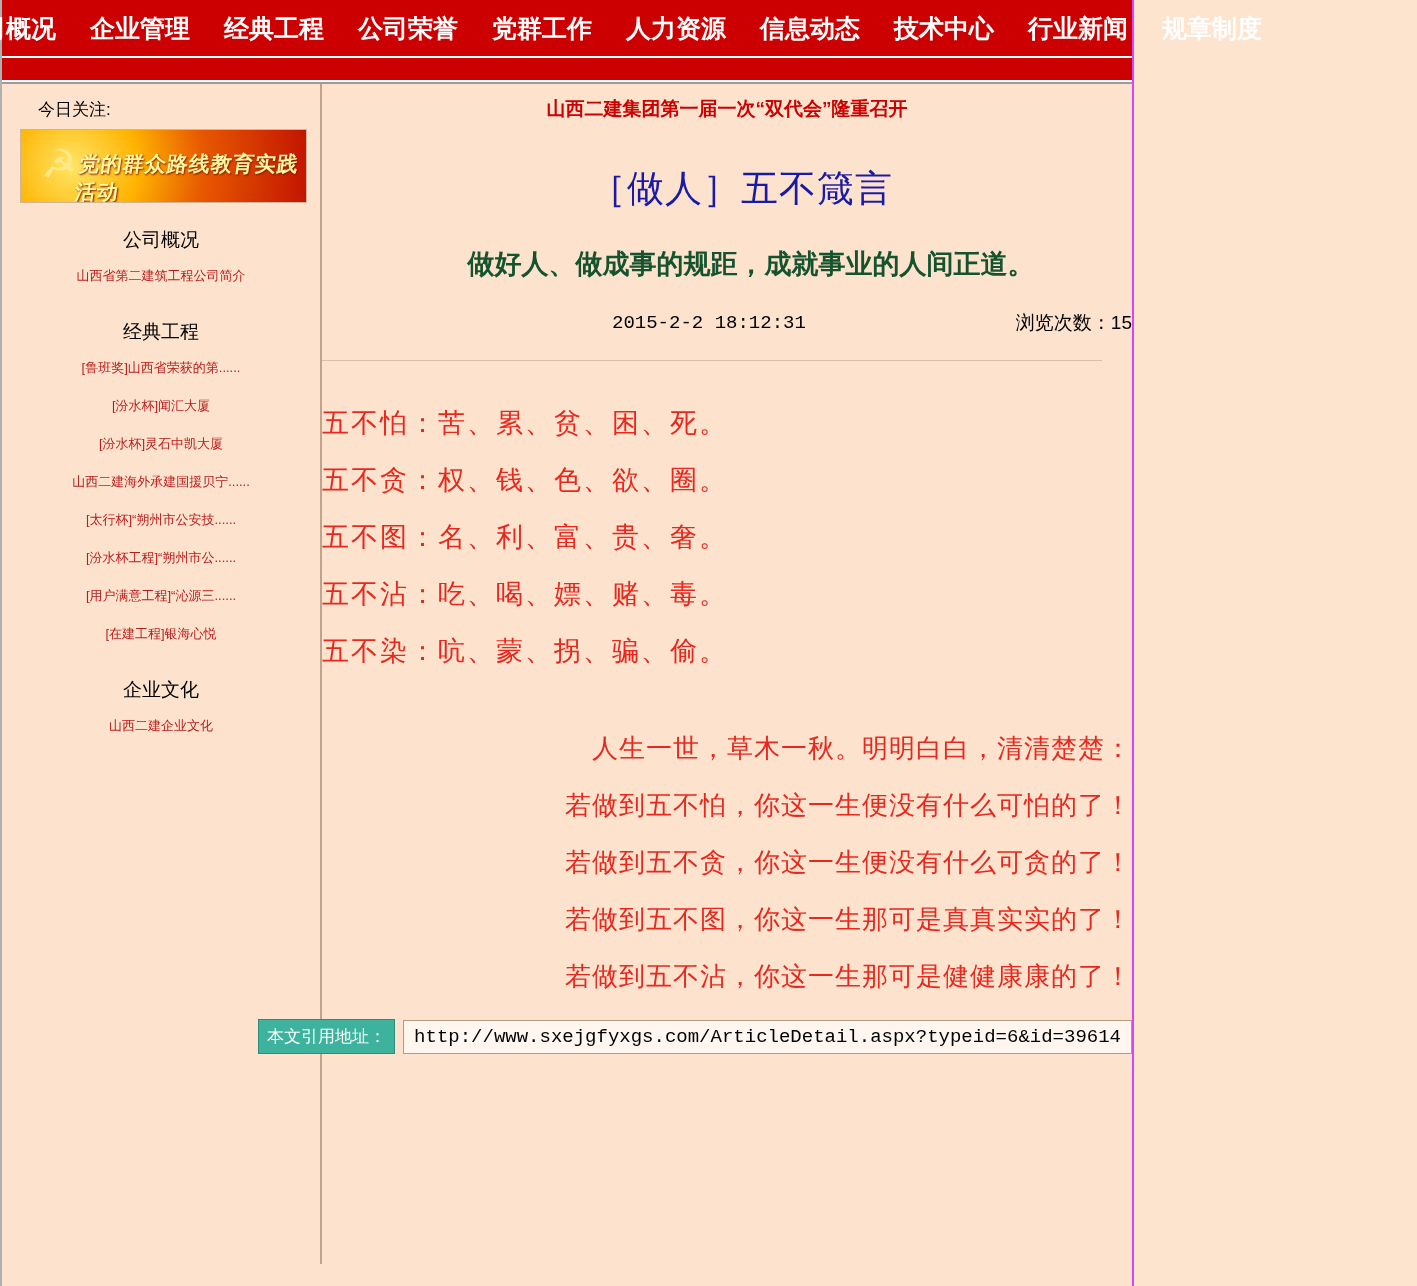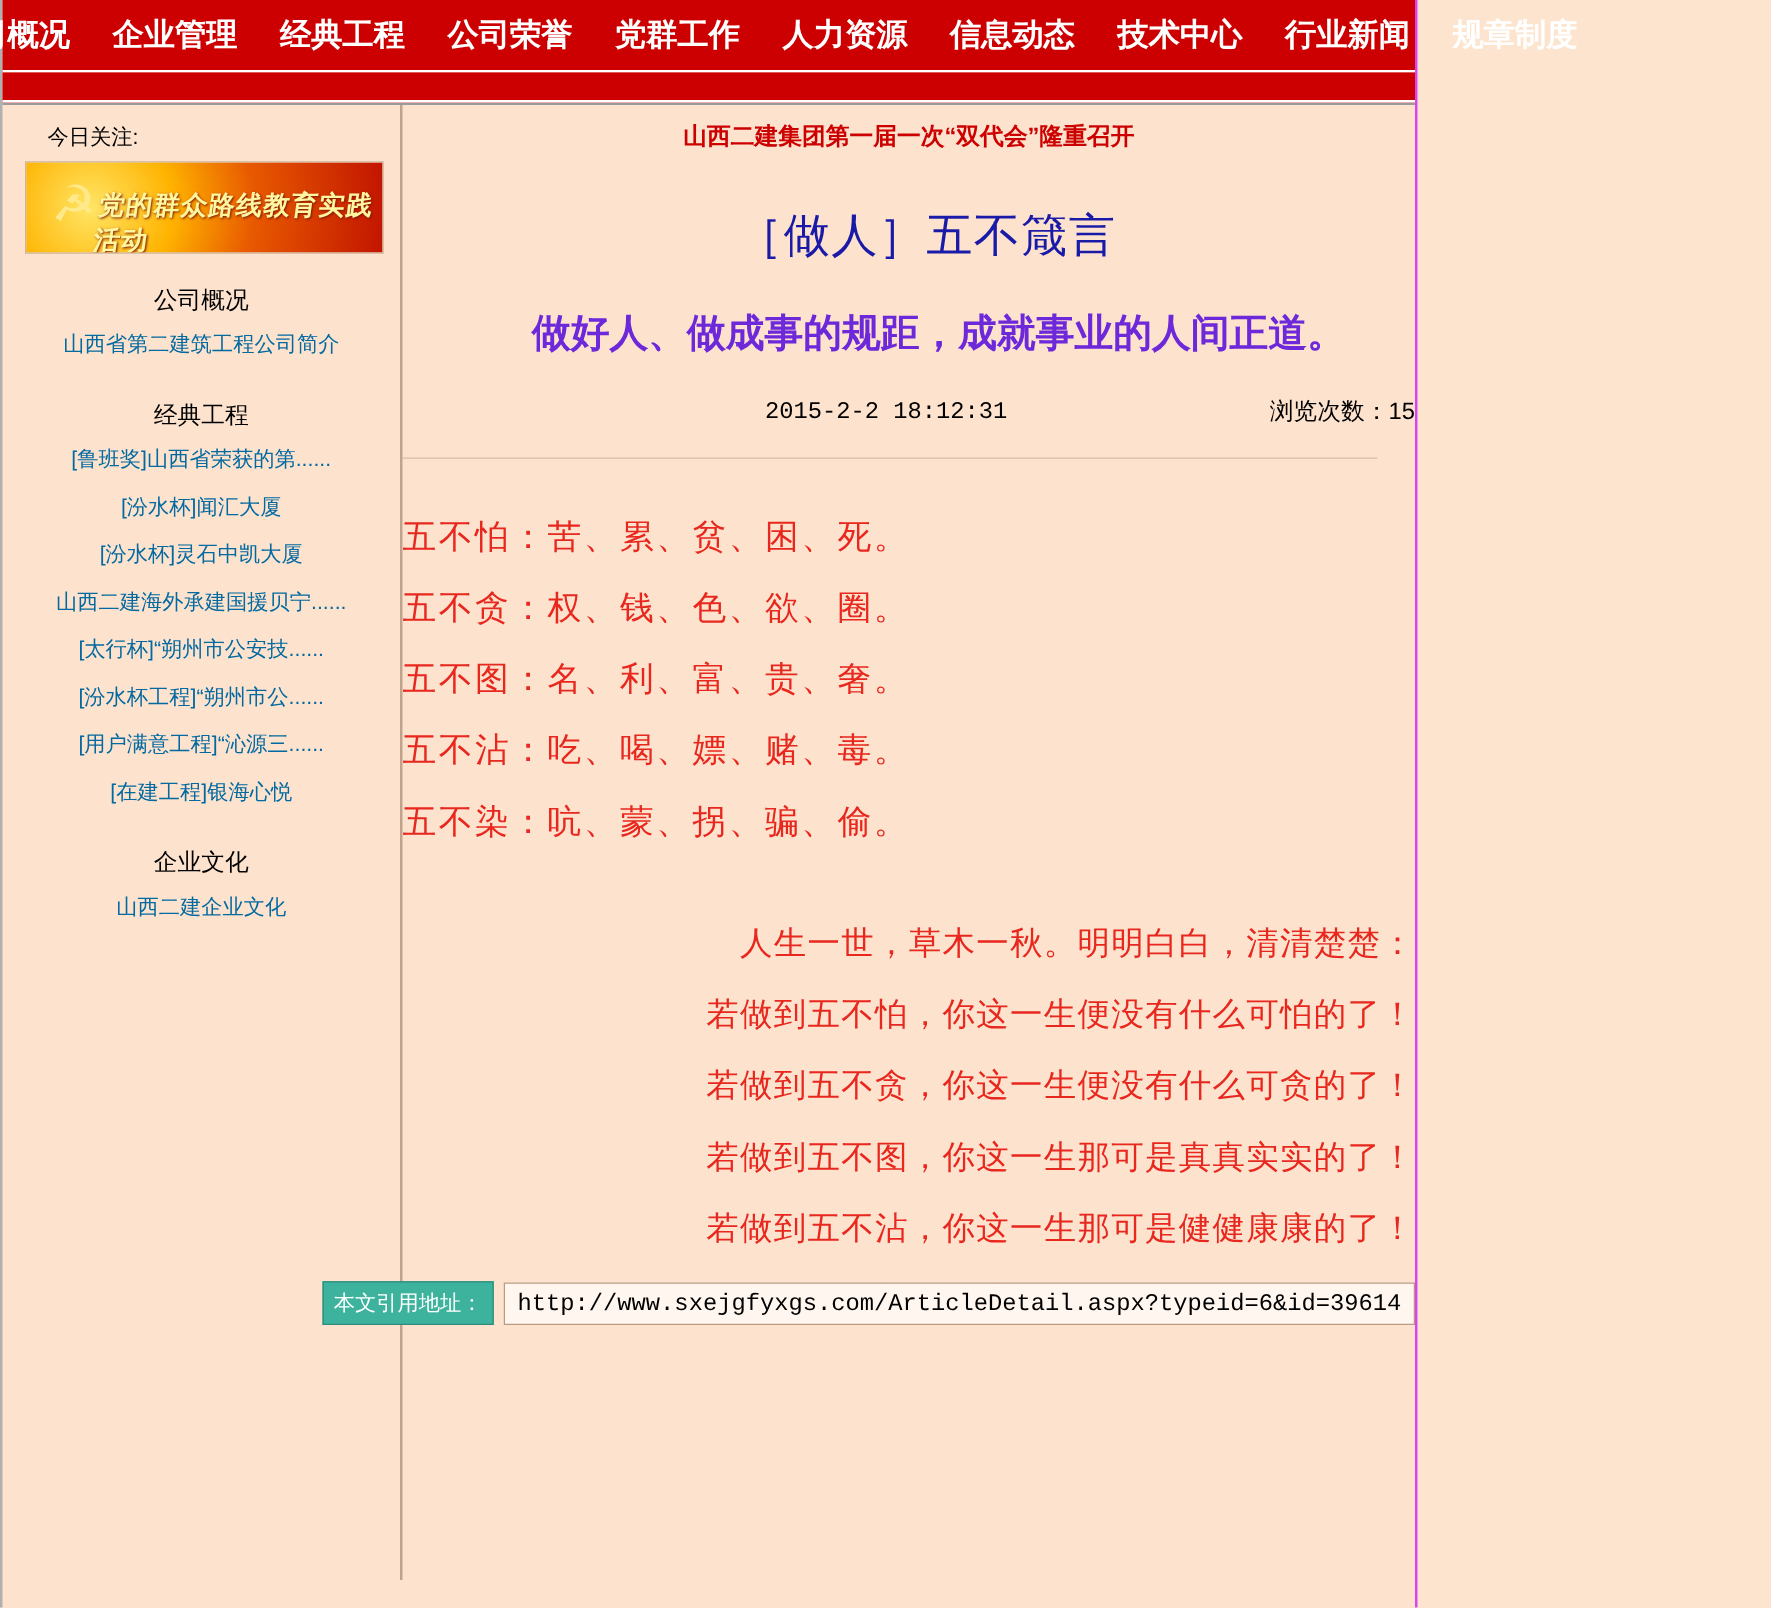--- a/index.html
+++ b/index.html
@@ -110,23 +110,23 @@
     margin-top: 14px;
     text-align: center;
   }
   .side-title {
     font-size: 19px;
     padding: 10px 0 4px 0;
     color: #000;
   }
   .side-link {
     display: block;
-    font-size: 17px;
+    font-size: 13px;
     line-height: 38px;
-    color: #0369a1;
+    color: #b91c1c;
     text-decoration: none;
     white-space: nowrap;
   }
 
   
   .main {
     flex: 1;
     padding: 0 0 0 0;
     min-width: 0;
     position: relative;
@@ -148,22 +148,22 @@
     text-align: center;
     color: #1a1aa8;
     font-size: 37px;
     font-family: "Liberation Serif", serif;
     padding: 38px 0 0 0;
     letter-spacing: 1px;
     margin-left: 28px;
   }
   .article-sub {
     text-align: center;
-    color: #6d28d9;
-    font-size: 31px;
+    color: #14532d;
+    font-size: 27px;
     font-weight: bold;
     padding: 32px 0 0 0;
     font-family: "Liberation Serif", serif;
     margin-left: 48px;
   }
   .meta-row {
     display: flex;
     justify-content: flex-end;
     align-items: center;
     gap: 210px;

